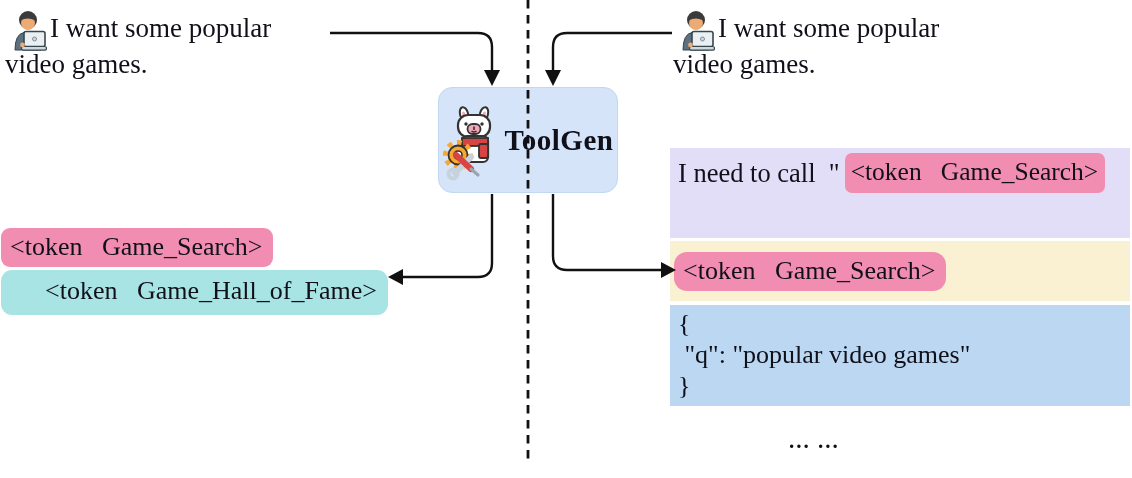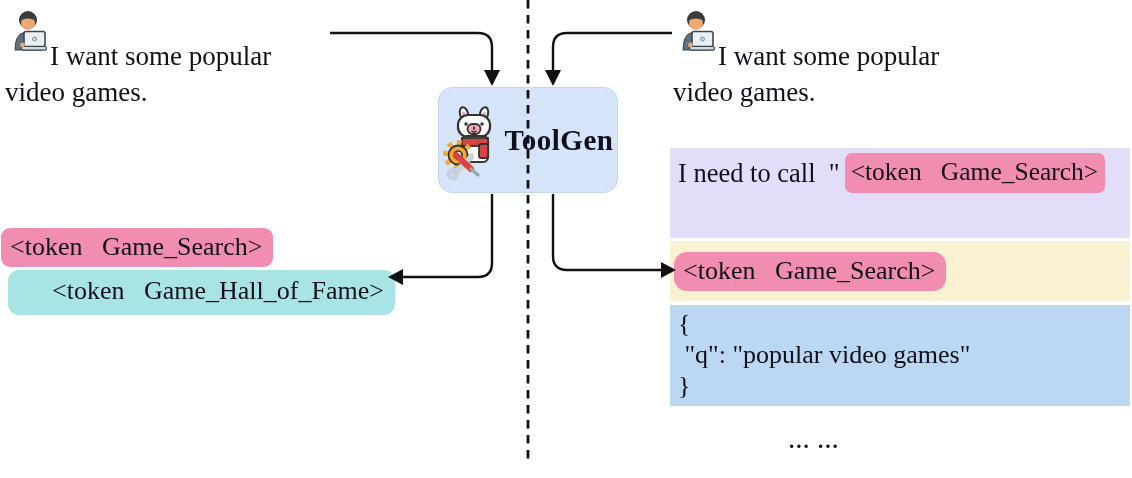--- a/index.html
+++ b/index.html
@@ -5,21 +5,21 @@
   html,body{margin:0;padding:0;background:#ffffff;}
   .canvas{
     position:relative;width:1132px;height:478px;background:#ffffff;overflow:hidden;
     font-family:"Liberation Serif", serif;color:#10101a;
   }
   .pre{white-space:pre-wrap;}
   
   .query{position:absolute;width:340px;font-size:27px;line-height:36px;}
   .query .uicon{position:absolute;left:4px;top:0;width:38px;height:42px;display:block;}
   .qline{white-space:nowrap;}
-  .qline.first{padding-left:45px;margin-top:28px;}
+  .qline.first{padding-left:45px;}
   
   .toolgen{
     position:absolute;left:438px;top:87px;width:180px;height:106px;
     background:#d5e4f8;border:1px solid #c3d7f1;border-radius:14px;
     display:flex;align-items:center;justify-content:center;gap:4px;box-sizing:border-box;
   }
   .toolgen .logo{width:58px;height:76px;flex:0 0 auto;margin-top:6px;}
   .toolgen .tglabel{font-weight:bold;font-size:29px;letter-spacing:.5px;}
   
   .pill{
@@ -107,21 +107,21 @@
         <circle cx="10" cy="69" r="4.5" fill="none" stroke="#c6d2dc" stroke-width="4"></circle>
 
         <path d="M13,50 L28,64" stroke="#d84343" stroke-width="6" stroke-linecap="round"></path>
         <path d="M28,64 L35,70" stroke="#9aa5b1" stroke-width="3.2" stroke-linecap="round"></path>
       </svg>
     </span>
     <span class="tglabel">ToolGen</span>
   </div>
 
   <div class="pill pink" style="left:1px;top:228px;">&lt;token   Game_Search&gt;</div>
-  <div class="pill teal" style="left:8px;top:270px;padding-left:44px;">&lt;token   Game_Hall_of_Fame&gt;</div>
+  <div class="pill teal" style="left:1px;top:270px;padding-left:44px;">&lt;token   Game_Hall_of_Fame&gt;</div>
 
   <div class="block lavender">
     <div class="tline1">
       <span class="pre">I need to call  "</span>
         <span class="hl">&lt;token   Game_Search&gt;</span>
     </div>
   </div>
 
   <div class="block cream">
     <span class="pill pink">&lt;token   Game_Search&gt;</span>

